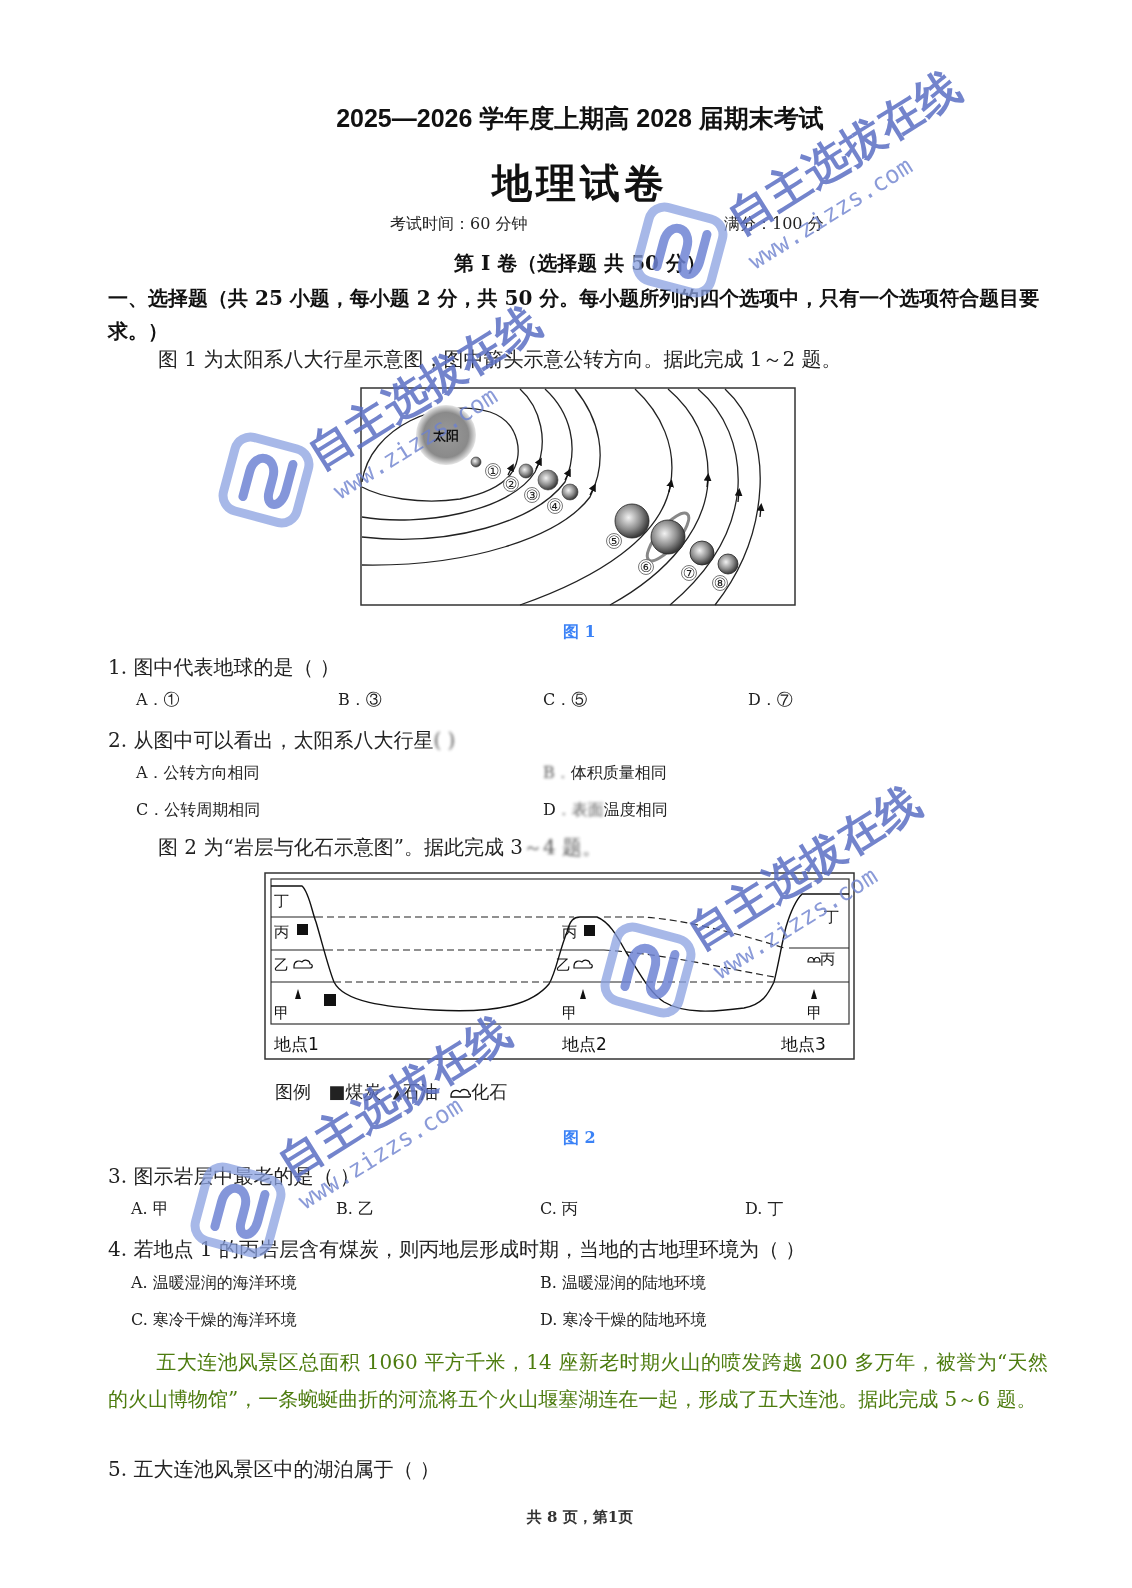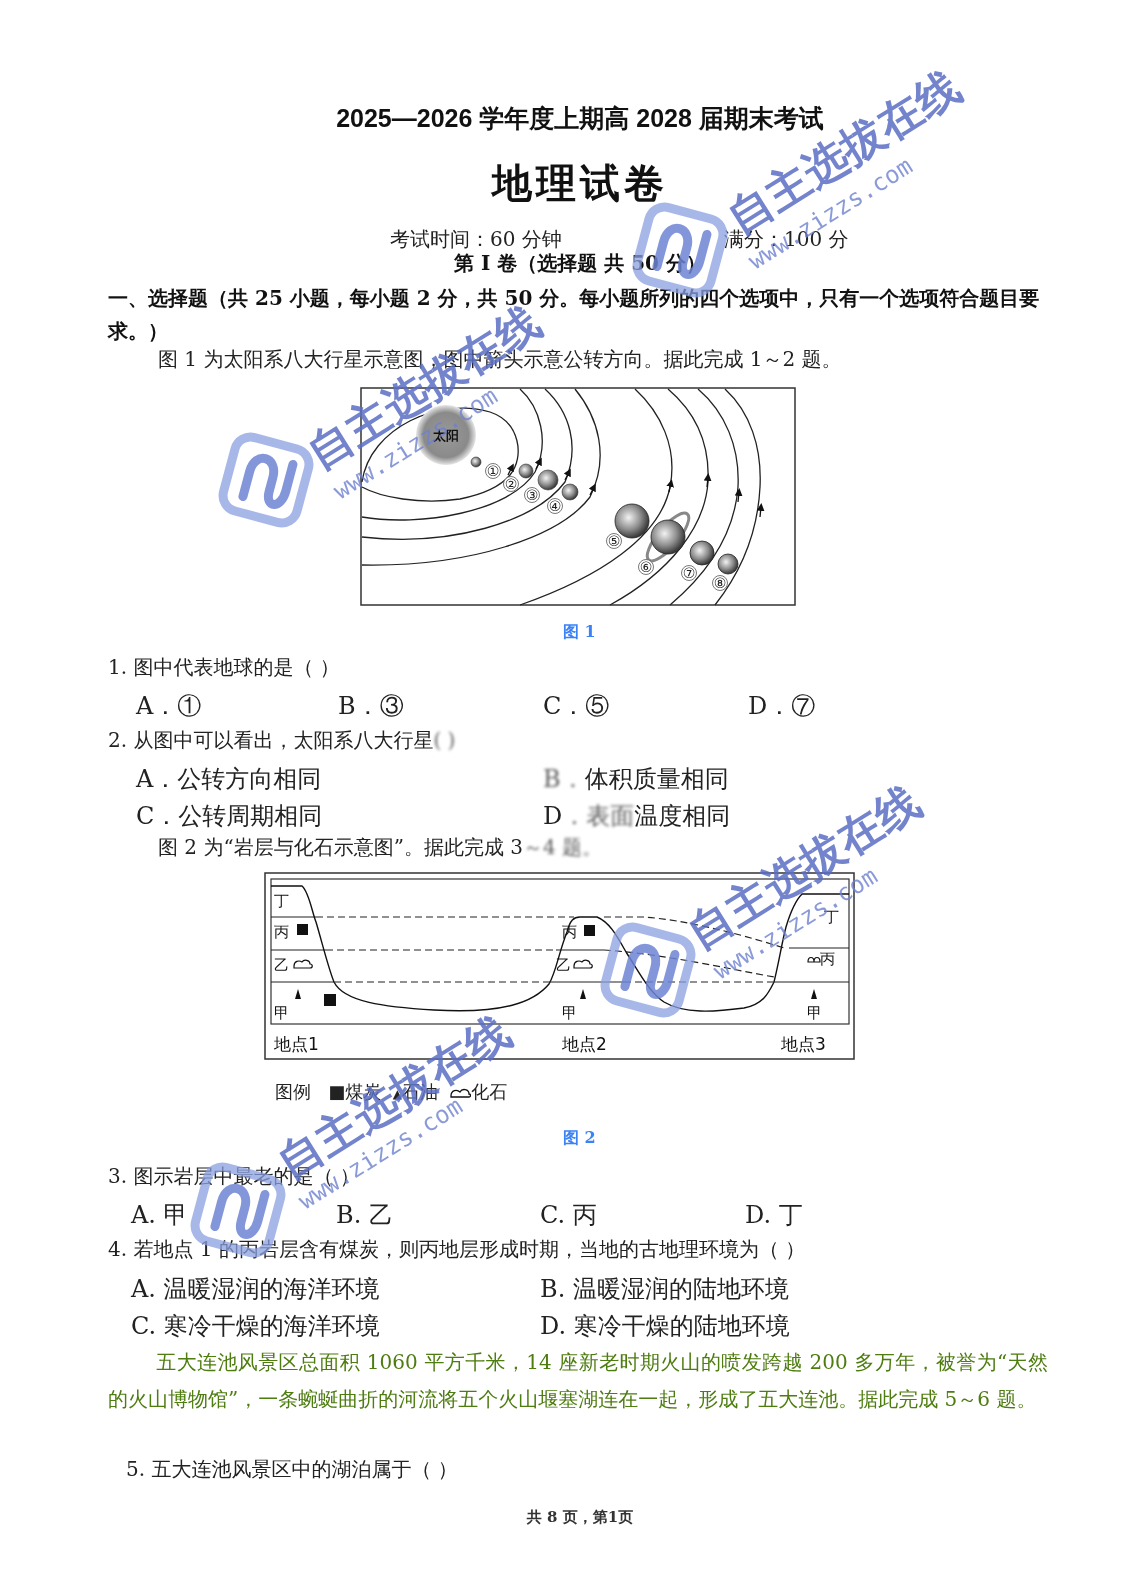--- a/index.html
+++ b/index.html
@@ -3,26 +3,26 @@
 <meta charset="utf-8">
 <style>
   html, body { margin:0; padding:0; }
   body {
     width:1132px; height:1588px; background:#ffffff; position:relative; overflow:hidden;
     font-family:"DejaVu Serif","Liberation Serif",serif; color:#1a1a1a;
   }
   .abs { position:absolute; }
   .title1 { left:0; width:1160px; top:102px; text-align:center; font-family:"Liberation Sans","DejaVu Sans",sans-serif; font-weight:bold; font-size:25px; letter-spacing:0px; color:#111; }
   .title2 { left:0; width:1160px; top:156px; text-align:center; font-weight:bold; font-size:40px; letter-spacing:4px; color:#111; }
-  .meta { top:214px; font-size:20px; color:#222;margin-top:12px; }
+  .meta { top:214px; font-size:16px; color:#222; }
   .section { left:0; width:1160px; top:250px; text-align:center; font-weight:bold; font-size:20px; color:#111; }
   .instr { left:108px; top:282px; width:950px; font-weight:bold; font-size:20px; line-height:33px; color:#111; }
   .line { font-size:20px; color:#222; white-space:nowrap;text-align:center; }
   .cap { font-size:16px; color:#3b82f6; font-weight:bold; }
-  .opt { font-size:24px; color:#222; white-space:nowrap; }
+  .opt { font-size:16px; color:#222; white-space:nowrap; }
   .para { left:108px; top:1344px; width:940px; font-size:20px; line-height:37px; color:#4d7c0f; text-align:justify; }
   .para .indent { display:inline-block; width:48px; }
   .footer { left:0; width:1160px; top:1508px; text-align:center; font-size:15px; font-weight:bold; color:#333; }
   .blur { filter:blur(1.6px); opacity:0.75; }
   .fig { position:absolute; }
   .watermark { position:absolute; pointer-events:none; }
   .wm-text { fill:#5b6fc4; font-family:"DejaVu Sans",sans-serif; opacity:0.85; }
   .wm-url  { fill:#6e82cf; font-family:"DejaVu Sans Mono",monospace; opacity:0.8; }
 </style>
 </head>
@@ -212,21 +212,21 @@
   <span>4.</span>
   <span>若地点 1 的丙岩层含有煤炭，则丙地层形成时期，当地的古地理环境为（  ）</span>
 </div>
 <div class="abs opt" style="left:131px; top:1273px;text-align:right;">A. 温暖湿润的海洋环境</div>
 <div class="abs opt" style="left:540px; top:1273px;">B. 温暖湿润的陆地环境</div>
 <div class="abs opt" style="left:131px; top:1310px;">C. 寒冷干燥的海洋环境</div>
 <div class="abs opt" style="left:540px; top:1310px;">D. 寒冷干燥的陆地环境</div>
 
 <div class="abs para"><span class="indent"></span><span>五大连池风景区总面积 1060 平方千米，14 座新老时期火山的喷发跨越 200 多万年，被誉为“天然的火山博物馆”，一条蜿蜒曲折的河流将五个火山堰塞湖连在一起，形成了五大连池。据此完成 5～6 题。</span></div>
 
-<div class="abs line" style="left:108px; top:1456px;margin-left:18px;">
+<div class="abs line" style="left:108px; top:1456px;">
   <span>5.</span>
   <span>五大连池风景区中的湖泊属于（  ）</span>
 </div>
 
 <div class="abs footer">共 8 页，第1页</div>
 
 <svg class="watermark" style="left:0; top:0;" width="1132" height="1588" viewBox="0 0 1132 1588">
   <defs>
     <g id="wmLogo">
       <rect x="-38" y="-38" width="76" height="76" rx="16" fill="none" stroke="#8aa0e0" stroke-width="9" opacity="0.75"></rect>

